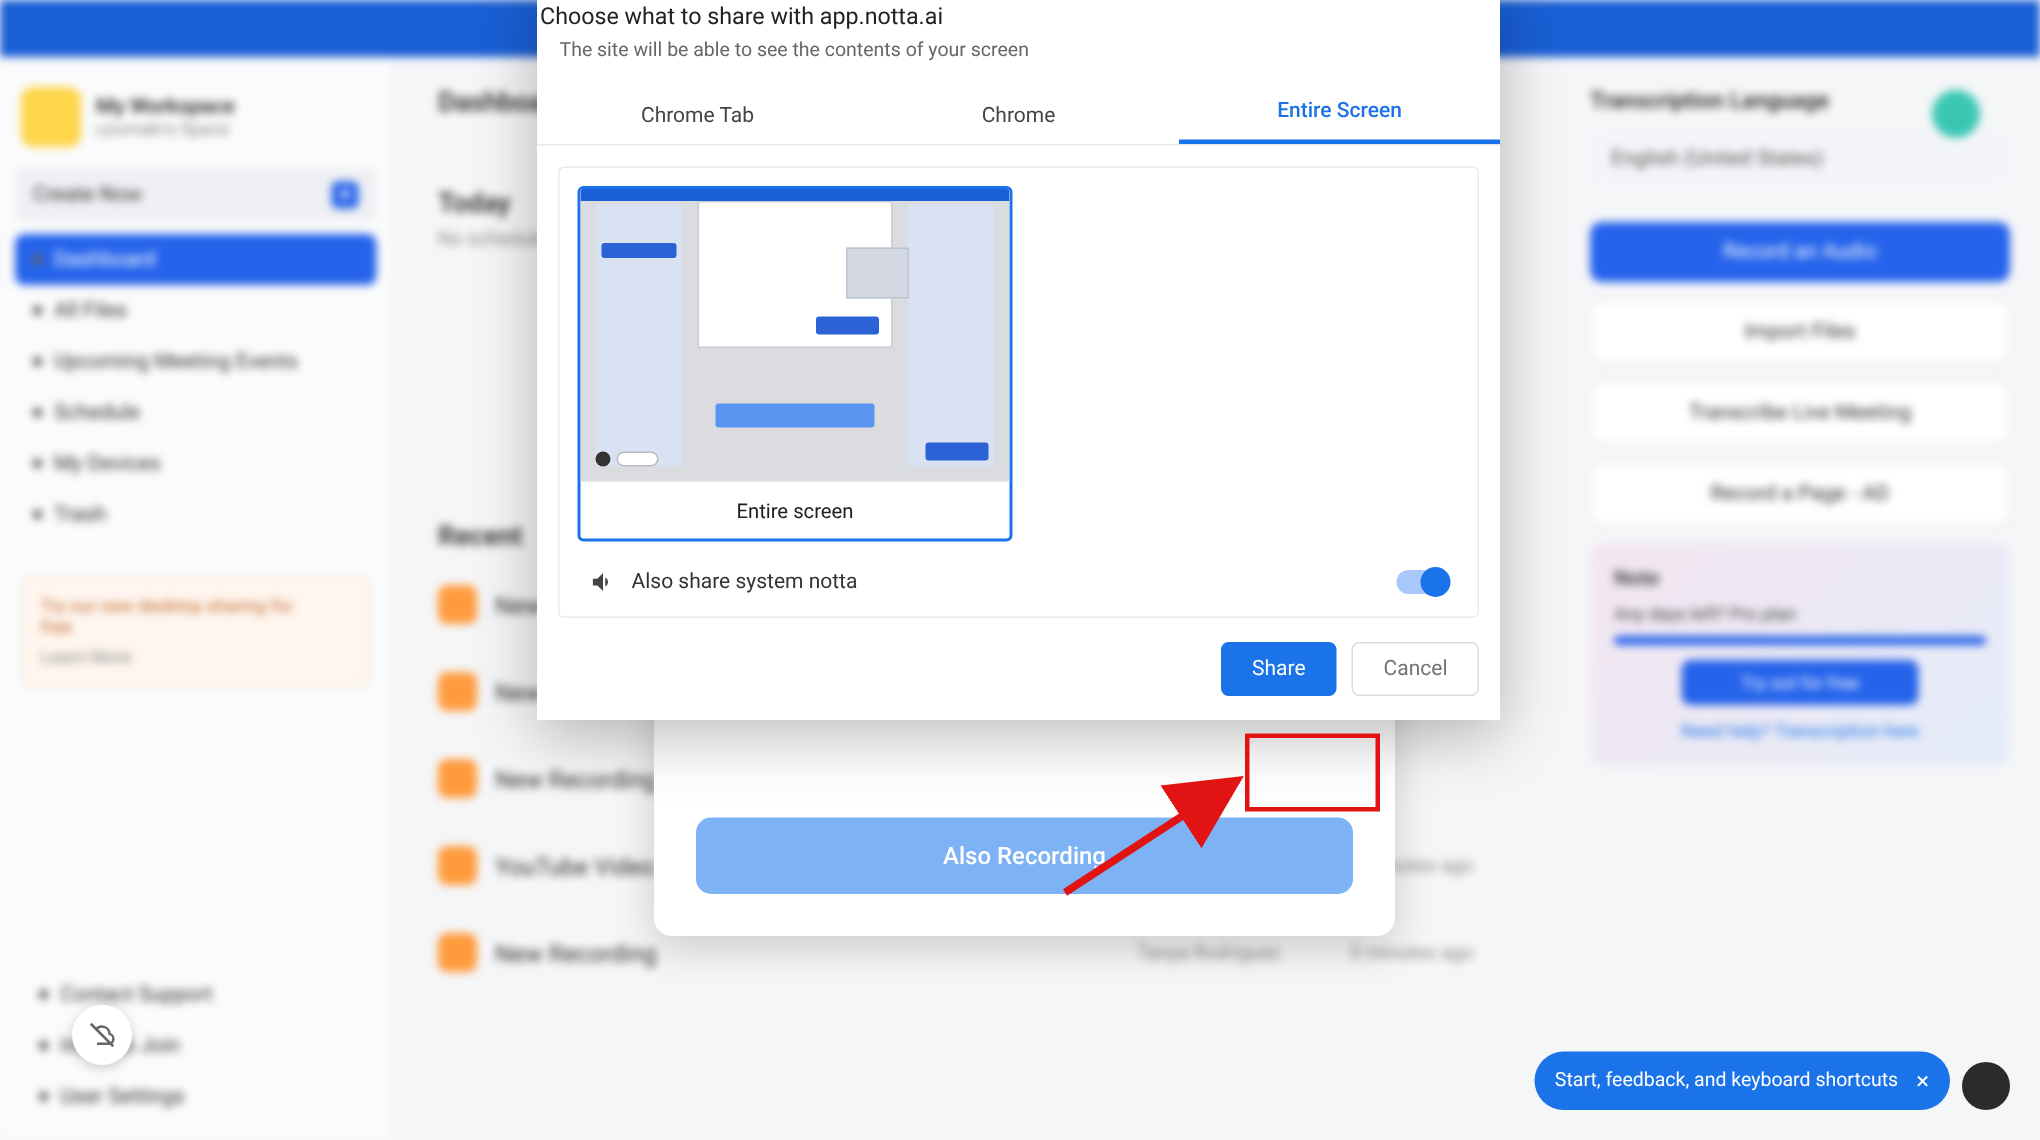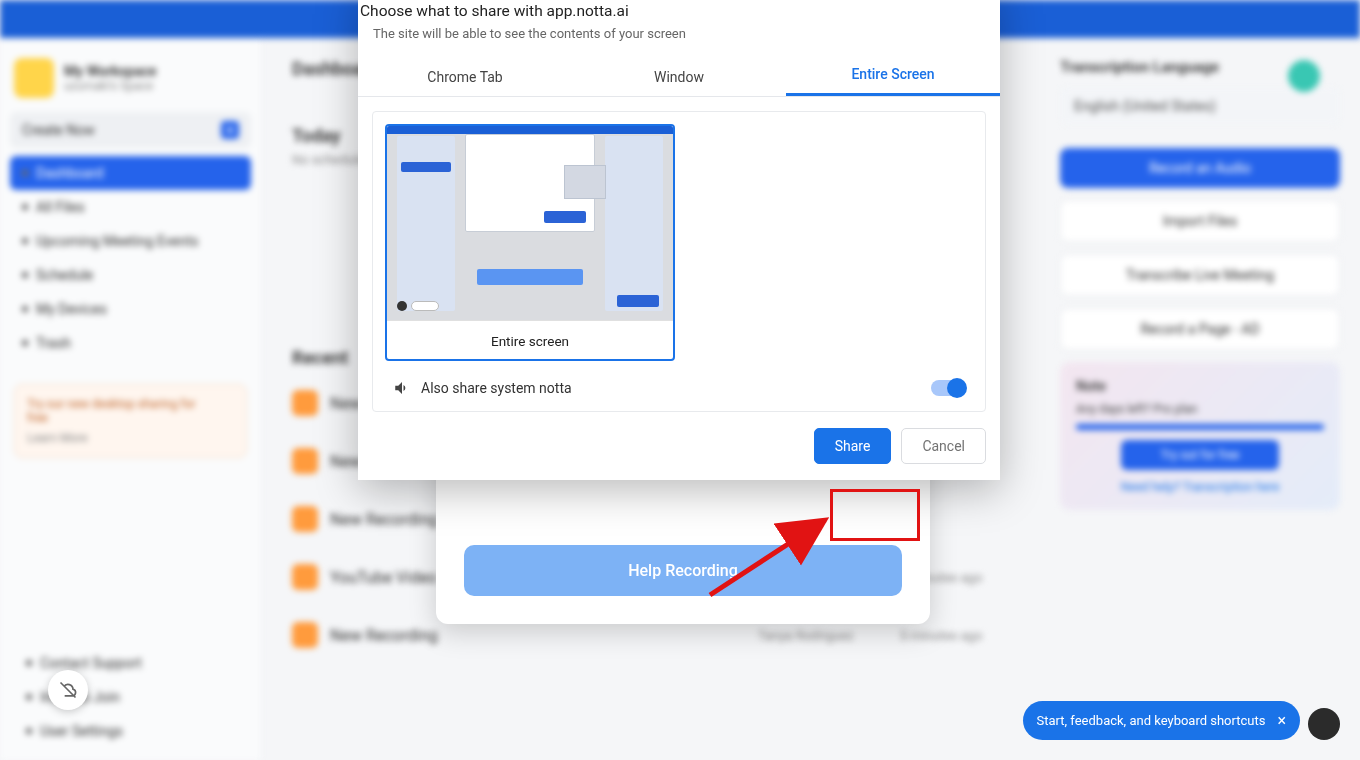--- a/index.html
+++ b/index.html
@@ -383,39 +383,39 @@
         <div style="height:6px;background:#2563eb;border-radius:4px;margin-top:8px;"></div>
         <div style="text-align:center"><span class="nb">Try out for free</span></div>
         <div style="text-align:center;margin-top:10px;color:#1a73e8">Need help? Transcription here</div>
       </div>
     </div>
   </div>
   <div class="avatar"></div>
 </div>
 
 <div class="mid-card">
-  <div class="start-rec-btn">Help Recording</div>
+  <div class="start-rec-btn">Also Recording</div>
 </div>
 
 <div class="rec-pill">
   <div class="rec-circle">
     <svg width="20" height="20" viewBox="0 0 24 24" fill="none" stroke="#666" stroke-width="2">
         <path d="M3 3l18 18M8 19h9a4 4 0 0 0 1-7.9A6 6 0 0 0 7 8"></path>
       </svg>
   </div>
 </div>
 
 <div class="dialog">
   <div class="dlg-head">
     <div class="dlg-title">Choose what to share with app.notta.ai</div>
     <div class="dlg-sub">The site will be able to see the contents of your screen</div>
   </div>
   <div class="dlg-tabs">
     <div class="dlg-tab">Chrome Tab</div>
-    <div class="dlg-tab">Window</div>
+    <div class="dlg-tab">Chrome</div>
     <div class="dlg-tab active">Entire Screen</div>
   </div>
   <div class="dlg-body">
     <div class="screen-card">
       <div class="screen-preview">
         <div class="mp-banner"></div>
         <div class="mp-side"></div>
         <div class="mp-right"></div>
         <div class="mp-card">
             <div class="mp-mini"></div>

